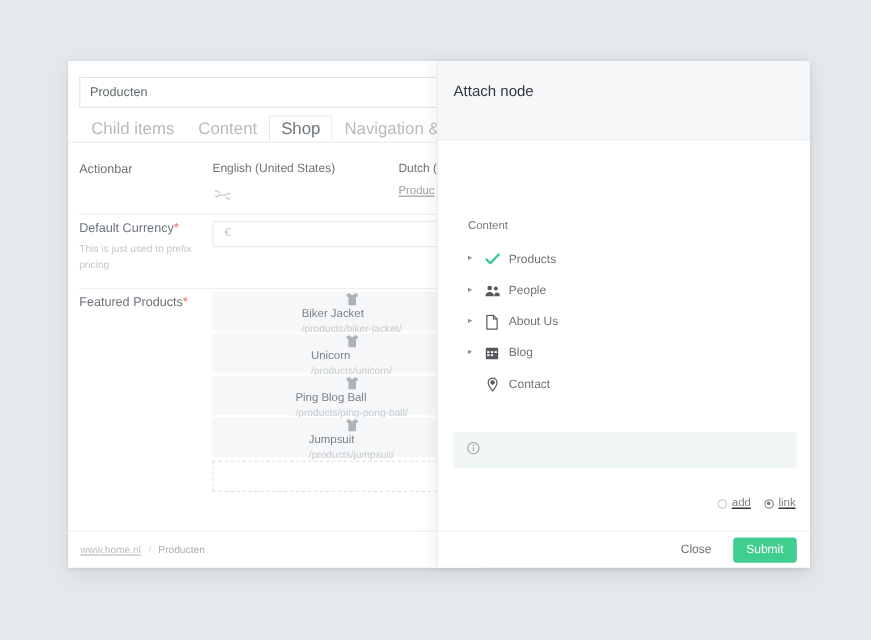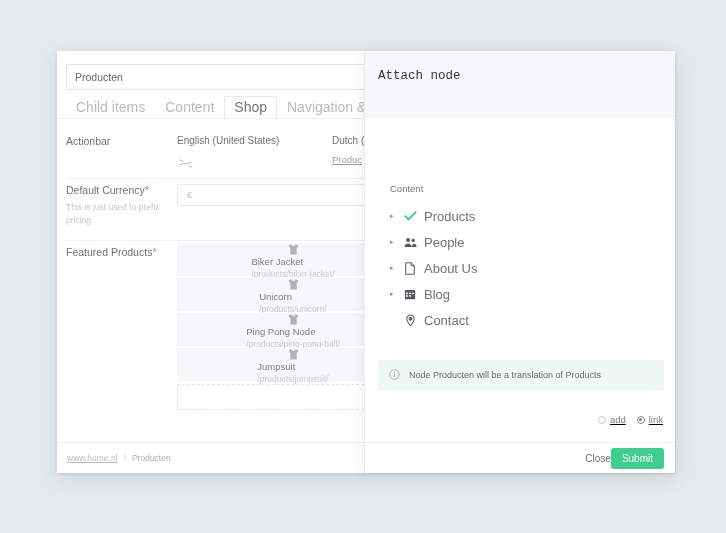--- a/index.html
+++ b/index.html
@@ -158,42 +158,42 @@
     box-shadow: -3px 0 10px rgba(60,70,80,.07);
   }
   .panel-head {
     position: absolute; left: 0; top: 0;
     width: 100%; height: 66px;
     background: #f6f7f8;
     border-bottom: 1px solid #eceff0;
   }
   .panel-title {
     position: absolute; left: 13px; top: 18px;
-    font-size: 12.5px; color: #33383c; font-family: Liberation Mono, monospace;
+    font-size: 12.5px; color: #33383c;
   }
   .search-wrap {
     position: absolute; left: 13px; top: 77px;
     width: 286px; height: 22px;
     border: 1px solid #e4e7e9; background: #fff;
     display: flex; align-items: center; padding-left: 7px;
   }
   .search-ph { font-size: 9.5px; color: #b9bec2; margin-left: 6px; }
 
   .tree { position: absolute; left: 25px; top: 132px; width: 270px; }
   .tree-head { font-size: 9.5px; color: #72787d; margin-bottom: 12px; }
   .tnode {
     display: flex; align-items: center;
     height: 20px; margin-bottom: 6px;
   }
   .caret {
     width: 10px; font-size: 7px; color: #8c9196;
     line-height: 10px;
   }
   .tico { width: 20px; display: flex; justify-content: center; align-items: center; }
-  .tlabel { font-size: 13px; color: #6d7378; margin-left: 4px; }
+  .tlabel { font-size: 10px; color: #6d7378; margin-left: 4px; }
 
   .notice {
     position: absolute; left: 13px; top: 309px;
     width: 286px; height: 30px;
     background: #f1f7f4;
     display: flex; align-items: center; padding-left: 11px;
   }
   .notice-txt { font-size: 9px; color: #656d72; margin-left: 9px; }
 
   .radios {
@@ -212,21 +212,21 @@
     left: 1.5px; top: 1.5px; width: 3px; height: 3px;
     border-radius: 50%; background: #7a8186;
   }
   .rlabel { font-size: 9.5px; color: #7b8186; }
 
   .panel-footer {
     position: absolute; left: 0; bottom: 0;
     width: 100%; height: 31px;
     border-top: 1px solid #edf0f1;
     display: flex; align-items: center; justify-content: flex-end;
-    padding-right: 11px; gap: 0;
+    padding-right: 11px; gap: 18px;
   }
   .btn-close { font-size: 10px; color: #6b7176; background: none; border: none; cursor: pointer;
                font-family: "Liberation Sans", sans-serif; }
   .btn-submit {
     font-size: 10px; color: #fff; background: #3fce8f;
     border: none; border-radius: 3px; padding: 5px 11px; cursor: pointer;
     font-family: "Liberation Sans", sans-serif;
   }
 </style>
 </head>
@@ -300,21 +300,21 @@
               <span class="ppath" style="display:block">/products/unicorn/</span>
             </span>
           </div>
           <div class="pitem">
             <span class="ico">
               <svg width="13" height="13" viewBox="0 0 16 16" fill="#adb3b8">
                 <path d="M5.2 1.4 2 3.1l.9 2.6 1.2-.5V14h7.8V5.2l1.2.5.9-2.6-3.2-1.7a2.9 2.9 0 0 1-5.6 0z"></path>
               </svg>
             </span>
             <span>
-              <span class="pname" style="display:block">Ping Pong Node</span>
+              <span class="pname" style="display:block">Ping Blog Ball</span>
               <span class="ppath" style="display:block">/products/ping-pong-ball/</span>
             </span>
           </div>
           <div class="pitem">
             <span class="ico">
               <svg width="13" height="13" viewBox="0 0 16 16" fill="#adb3b8">
                 <path d="M5.2 1.4 2 3.1l.9 2.6 1.2-.5V14h7.8V5.2l1.2.5.9-2.6-3.2-1.7a2.9 2.9 0 0 1-5.6 0z"></path>
               </svg>
             </span>
             <span>
@@ -406,21 +406,20 @@
       </div>
 
       <div class="notice">
         <span>
           <svg width="11" height="11" viewBox="0 0 14 14" fill="none" stroke="#9aa3a7" stroke-width="1.1">
             <circle cx="7" cy="7" r="6"></circle>
               <path d="M7 6.1v4.1"></path>
               <circle cx="7" cy="3.9" r=".75" fill="#9aa3a7" stroke="none"></circle>
           </svg>
         </span>
-        <span class="notice-txt">Node Producten will be a translation of Products</span>
       </div>
 
       <div class="radios">
         <label class="radio">
           <span class="rdot"></span>
           <span class="rlabel">add</span>
         </label>
         <label class="radio">
           <span class="rdot on"></span>
           <span class="rlabel">link</span>

